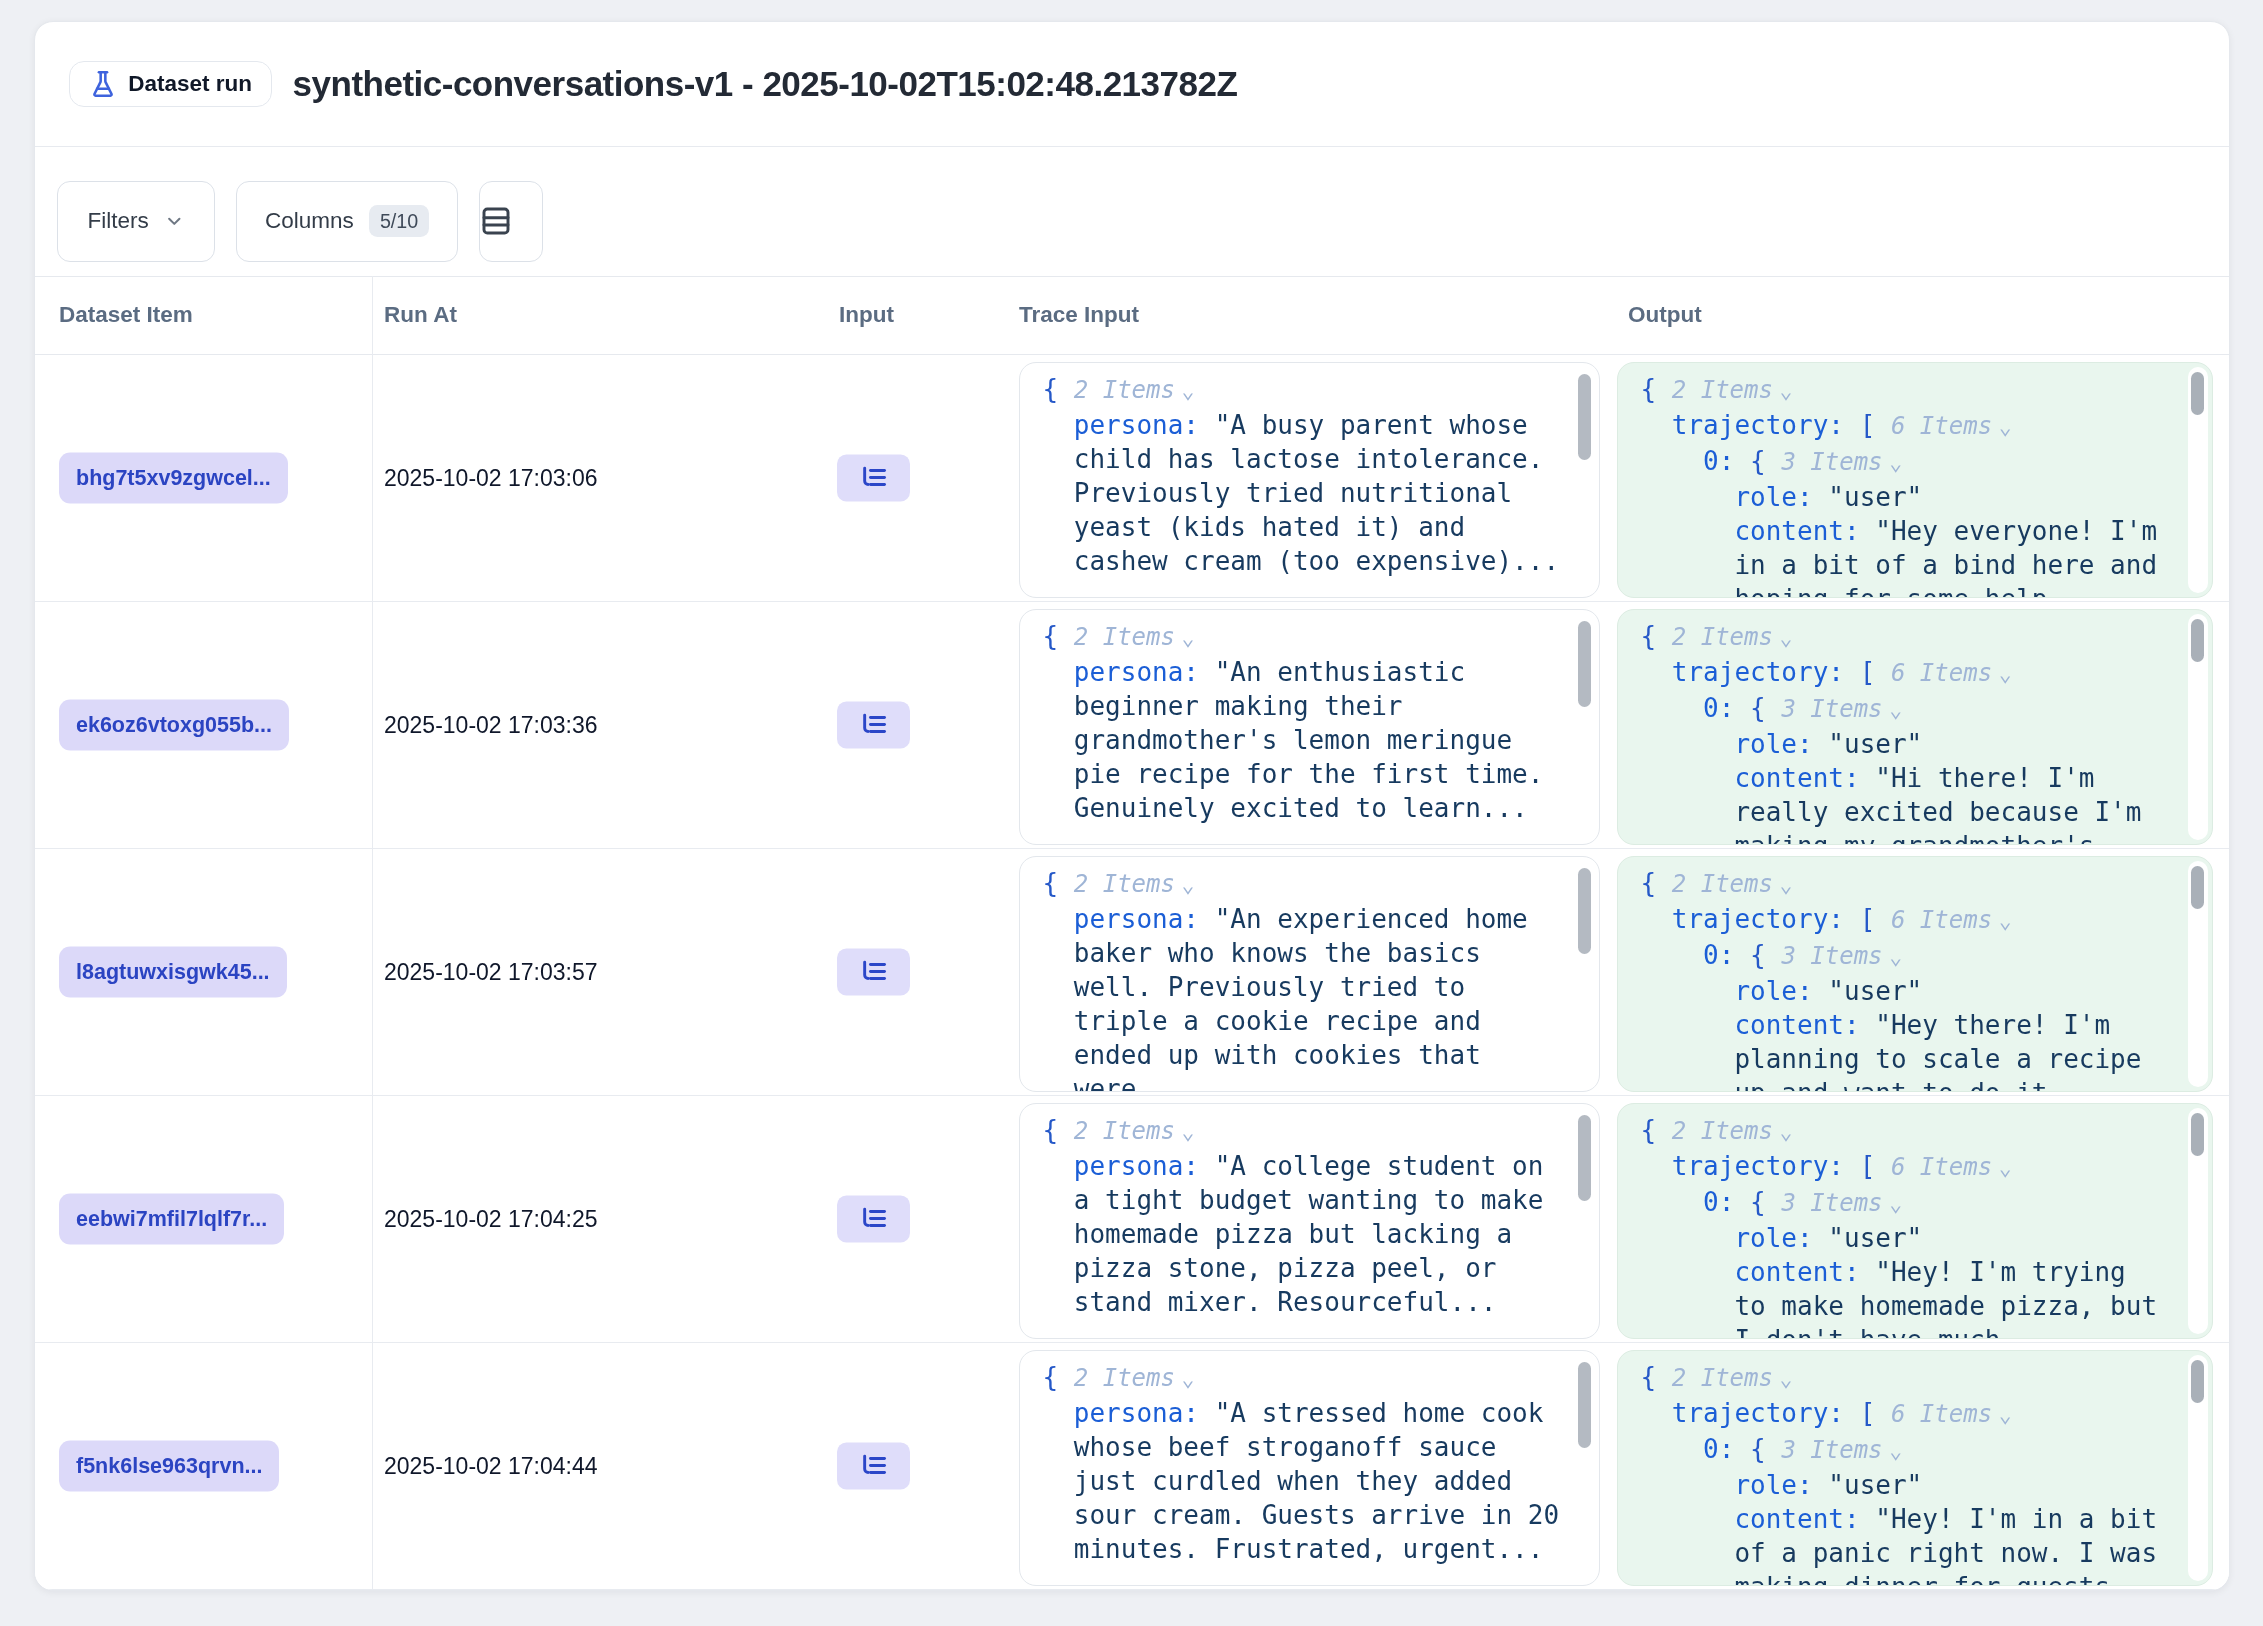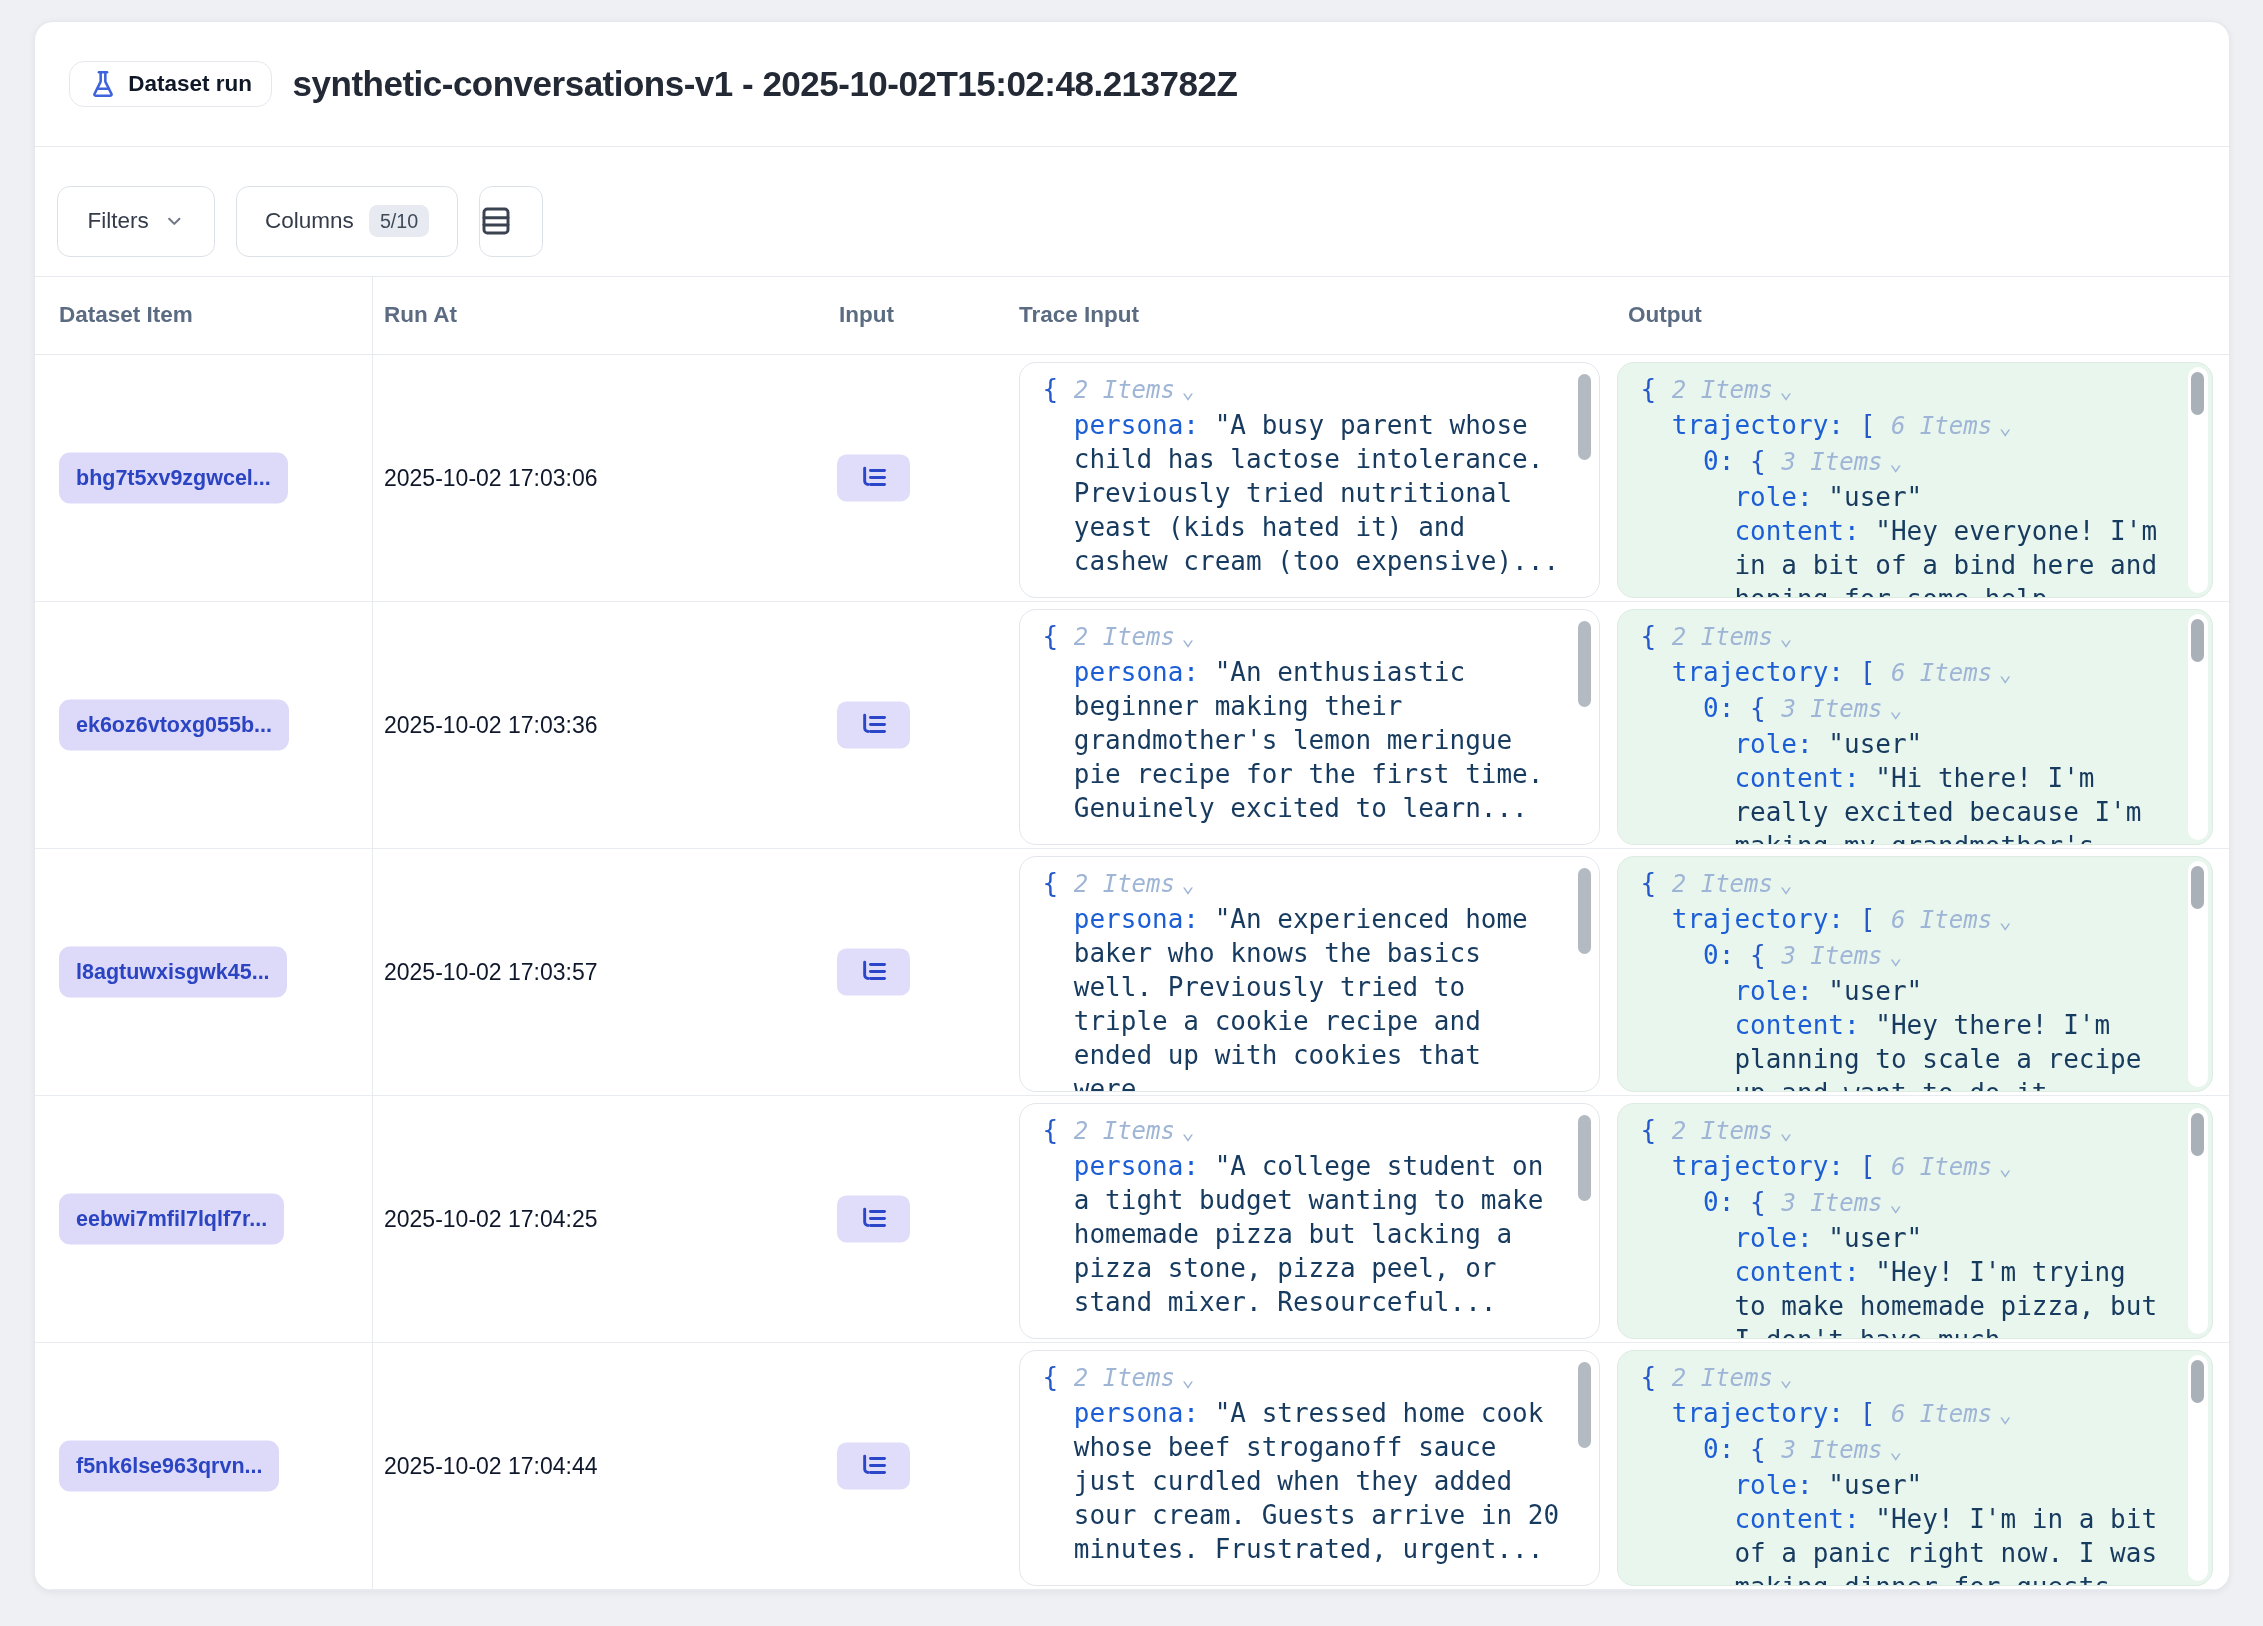--- a/index.html
+++ b/index.html
@@ -20,21 +20,21 @@
     display:flex; align-items:center; gap:11.2px; height:46px;
     border:1.4px solid #e4e8ee; border-radius:15px; padding:0 19px; background:#fff;
   }
   .run-badge svg { width:28px; height:28px; stroke:#3e63dd; fill:none; stroke-width:2.2; stroke-linecap:round; stroke-linejoin:round; }
   .run-badge-label { font-size:22.5px; font-weight:700; color:#101828; white-space:nowrap; }
   .page-title { font-size:35px; font-weight:700; color:#232a35; letter-spacing:-0.5px; white-space:nowrap; }
 
   
   .toolbar { height:129px; display:flex; align-items:center; gap:20.6px; padding:0 19px 3.7px 21.5px; }
   .tb-btn {
-    display:flex; align-items:center; justify-content:space-between; height:71px;
+    display:flex; align-items:center; justify-content:space-between; height:81px;
     background:#fff; border:1.4px solid #dce1e8; border-radius:13px;
     font-family:"Liberation Sans",sans-serif; font-size:22.5px; color:#333c48; cursor:pointer;margin-top:24px;
   }
   .filters-btn { padding:0 30px; gap:15px; }
   .filters-btn svg { width:20.6px; height:20.6px; stroke:#6f7884; fill:none; stroke-width:2.4; stroke-linecap:round; stroke-linejoin:round; }
   .columns-btn { padding:12px 28px; gap:15px; }
   .count-badge { background:#e7ebf1; border-radius:8.4px; padding:4.7px 11.2px; font-size:19.7px; color:#3f4a59; font-weight:500; }
   .rows-btn { width:64px; padding:0; }
   .rows-btn svg { width:32px; height:32px; stroke:#3a434f; fill:none; stroke-width:2.2; stroke-linecap:round; stroke-linejoin:round; }
 

